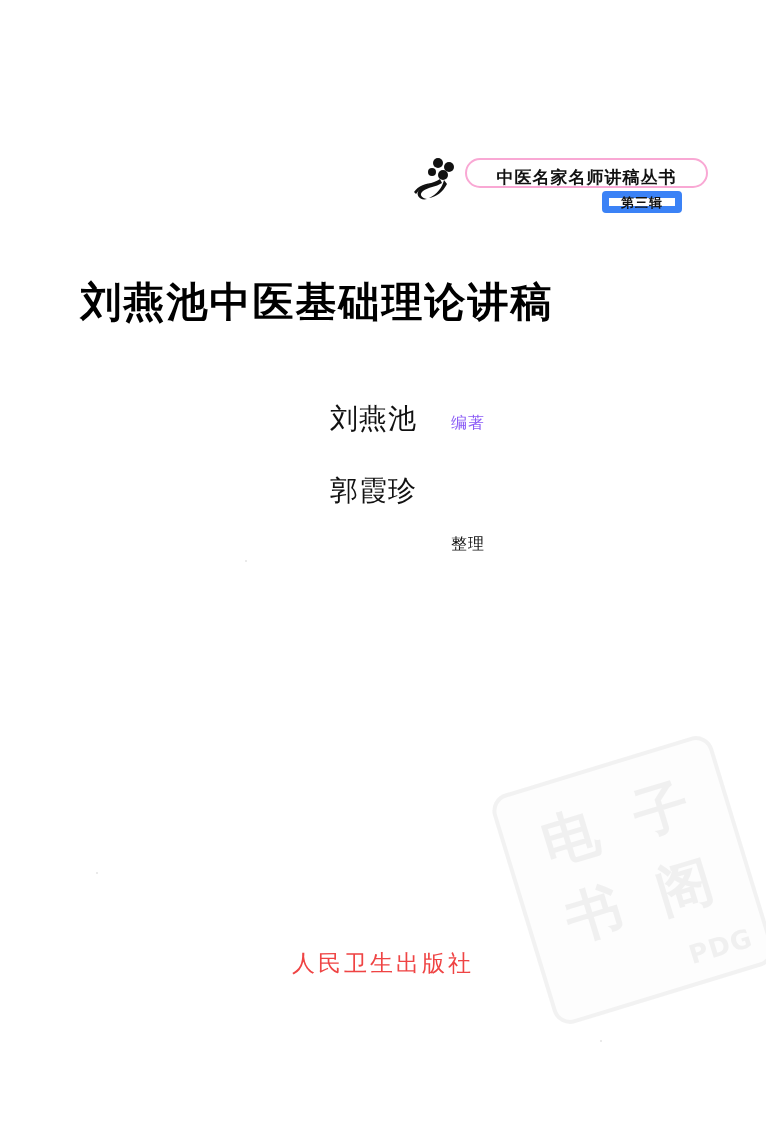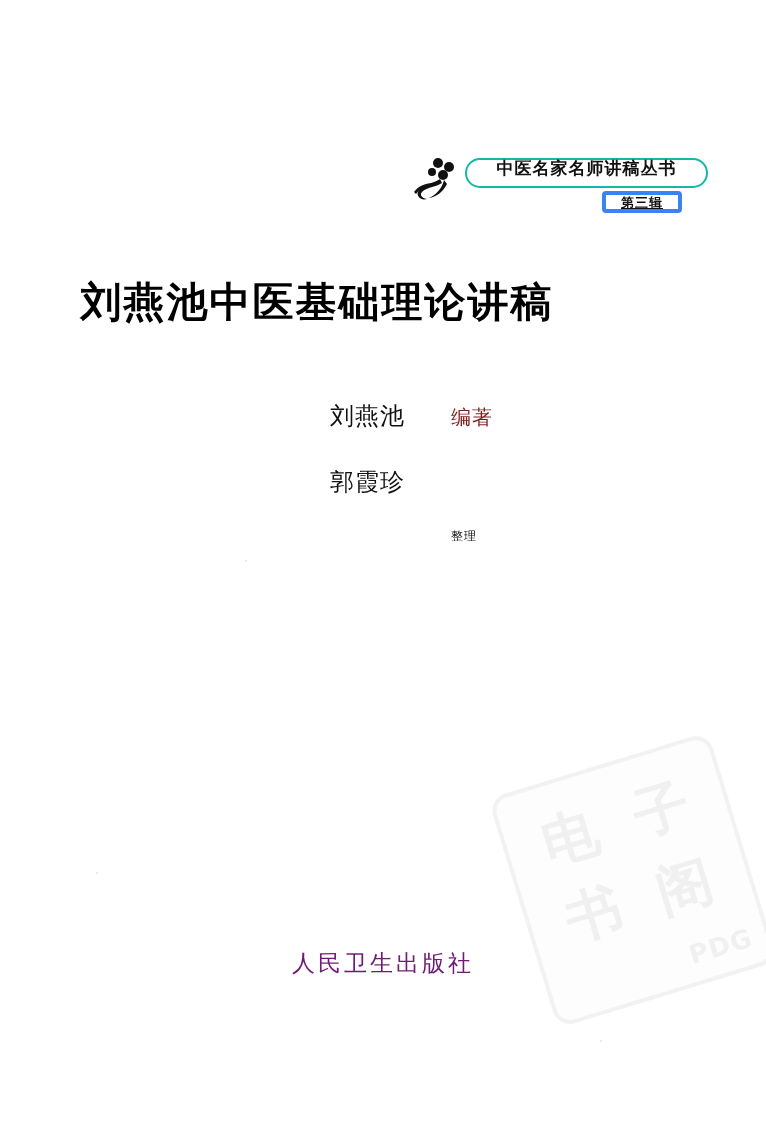--- a/index.html
+++ b/index.html
@@ -27,49 +27,48 @@
     left: 410px;
     width: 300px;
     height: 60px;
   }
   .series-pill {
     position: absolute;
     top: 0;
     left: 55px;
     width: 243px;
     height: 30px;
-    border: 2px solid #14b8a6;
+    border: 2px solid #f9a8d4;
     border-radius: 15px;
     box-sizing: border-box;
     display: flex;
-    align-items: flex-start;
+    align-items: flex-end;
     justify-content: center;
   }
   .series-pill span {
     font-family: "DejaVu Sans", "Liberation Sans", sans-serif;
     font-size: 17px;
     font-weight: bold;
     letter-spacing: 1px;
     color: #111;
     line-height: 1;
     white-space: nowrap;
   }
   .series-sub {
     position: absolute;
     top: 33px;
     left: 192px;
     width: 80px;
     height: 22px;
-    border: 4px solid #3b82f6;
+    border: 7px solid #3b82f6;
     border-radius: 4px;
     box-sizing: border-box;
     display: flex;
     align-items: center;
     justify-content: center;
-    text-decoration: underline;
   }
   .series-sub span {
     font-size: 13px;
     font-weight: bold;
     letter-spacing: 1px;
     color: #111;
     line-height: 1;
     white-space: nowrap;
   }
   .series-ornament {
@@ -101,61 +100,61 @@
     top: 400px;
     left: 330px;
     width: 300px;
   }
   .credit-row {
     display: flex;
     align-items: baseline;
     height: 44px;
   }
   .credit-name {
-    font-size: 24px;
+    font-size: 28px;
     letter-spacing: 1px;
     color: #111;
     width: 105px;
     white-space: nowrap;
   }
   .credit-role {
-    font-size: 20px;
-    letter-spacing: 1px;
-    color: #7f1d1d;
+    font-size: 16px;
+    letter-spacing: 1px;
+    color: #8b5cf6;
     margin-left: 16px;
     white-space: nowrap;
   }
   .editors-block {
     position: relative;
-    margin-top: 22px;
+    margin-top: 28px;
   }
   .editors-names .credit-row {
     height: 44px;
   }
   .editors-role {
     position: absolute;
     top: 62px;
     left: 121px;
-    font-size: 12px;
+    font-size: 16px;
     letter-spacing: 1px;
     color: #111;
     white-space: nowrap;
   }
 
   
   .publisher {
     position: absolute;
     top: 948px;
     left: 0;
     width: 766px;
     text-align: center;
     font-family: Liberation Mono, monospace;
     font-size: 23px;
     letter-spacing: 3px;
-    color: #701a75;
+    color: #ef4444;
     white-space: nowrap;
   }
 
   
   .watermark {
     position: absolute;
     top: 760px;
     left: 518px;
     width: 230px;
     height: 240px;

